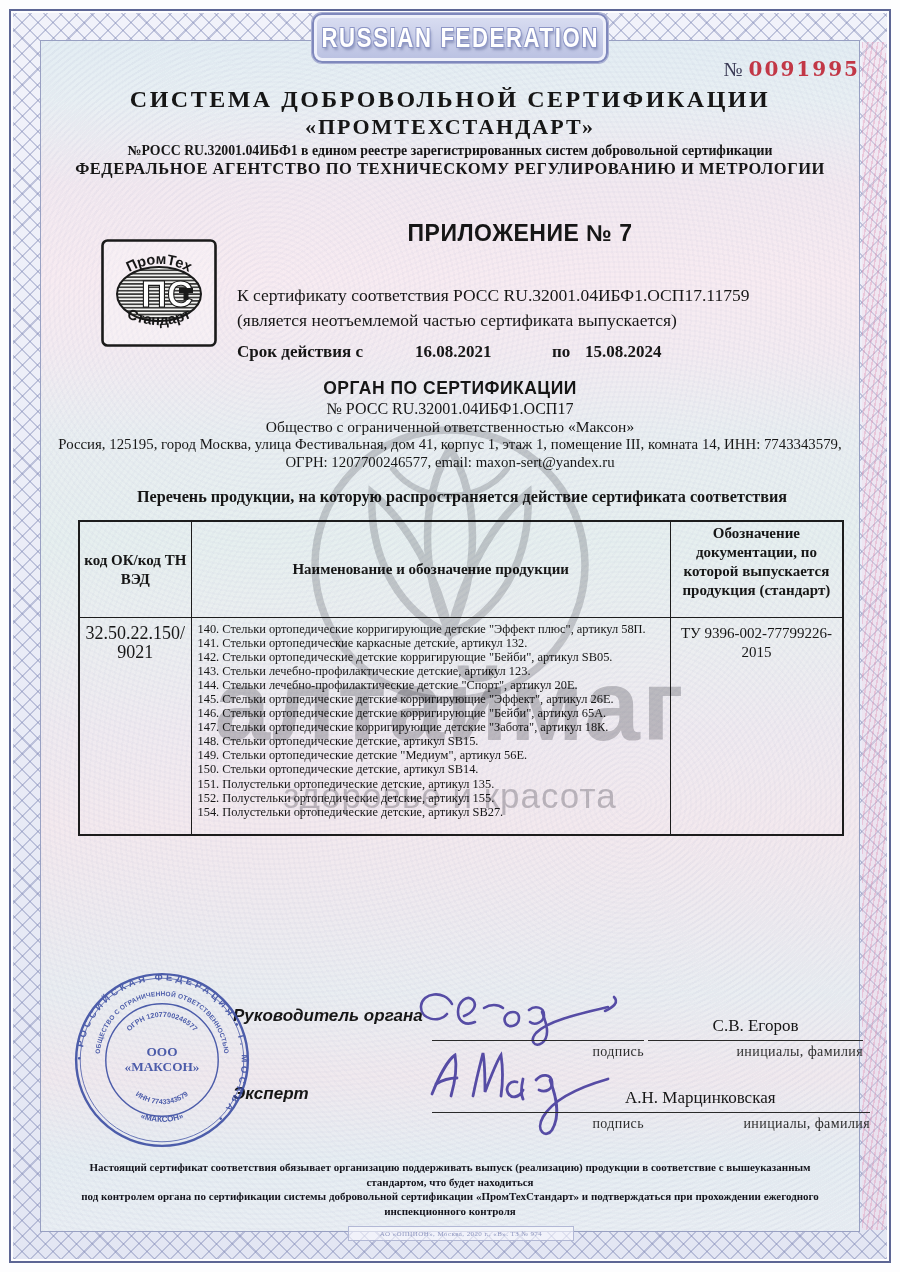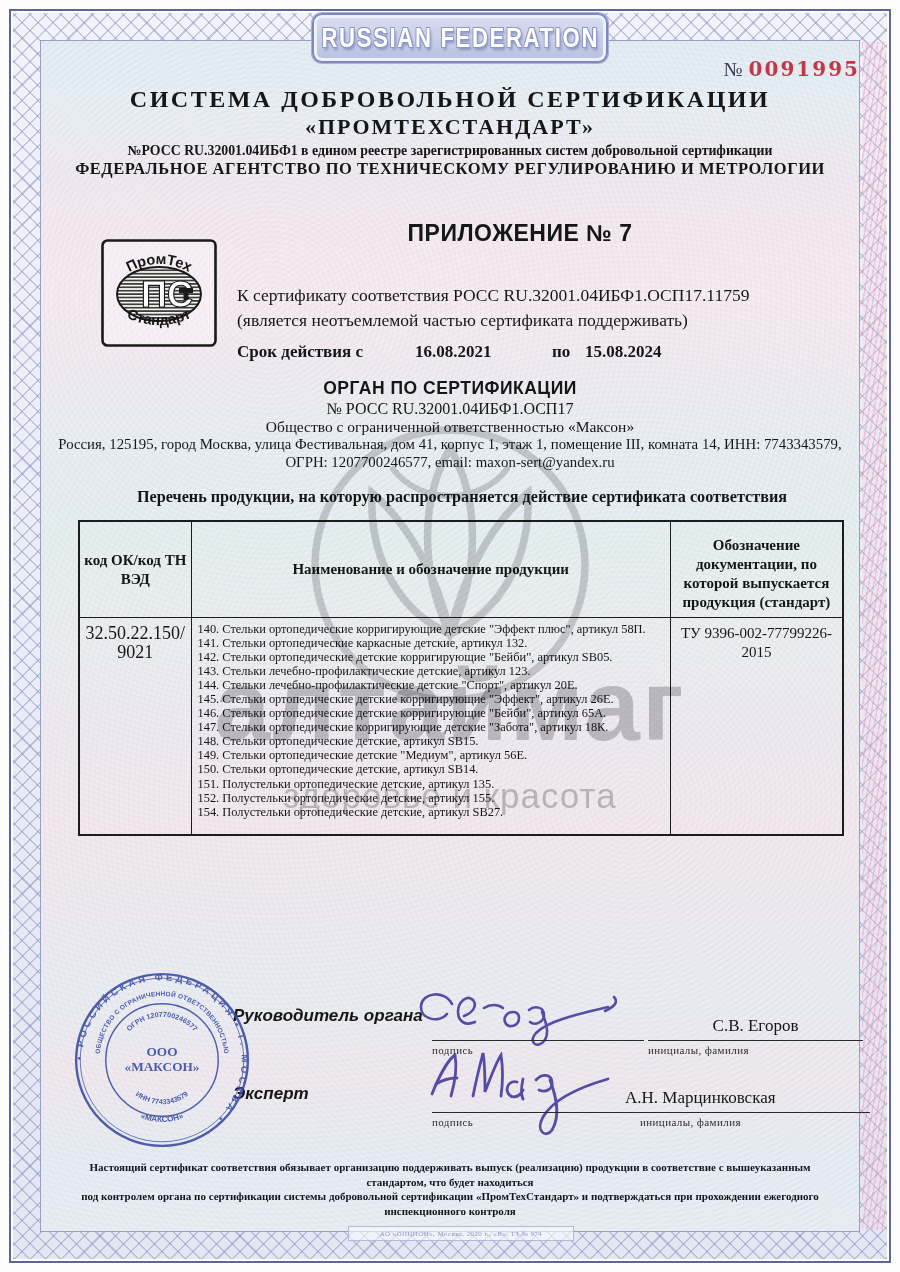--- a/index.html
+++ b/index.html
@@ -64,39 +64,39 @@
   .ptable{position:absolute;left:78px;top:520px;width:762px;border:2px solid #1c1c1c;z-index:3;}
   .prow{display:flex;}
   .pcell{box-sizing:border-box;}
   .c1{width:114px;border-right:1.5px solid #1c1c1c;}
   .c2{width:490px;border-right:1.5px solid #1c1c1c;}
   .c3{width:175px;}
   .thead .pcell{height:95px;display:flex;align-items:center;justify-content:center;text-align:center;
     font-weight:bold;font-size:15px;line-height:19px;}
   .thead{border-bottom:1.5px solid #1c1c1c;}
   .thead .c2 div{max-width:310px;}
-  .thead .c3{align-items:flex-start;padding-top:14px;}
+  .thead .c3{align-items:flex-start;padding-top:2px;}
   .tbody .pcell{height:216px;}
   .code-cell{padding-top:6px;text-align:center;font-size:18px;line-height:19px;}
   .items-cell{padding:4px 4px 0 6px;font-size:12.4px;line-height:14.05px;}
   .std-cell{padding-top:6px;text-align:center;font-size:15px;line-height:19px;}
 
   
   .wm-flower{left:300px;top:415px;width:300px;height:300px;opacity:.32;}
   .wm-brand{left:0;right:0;top:648px;text-align:center;font-family:"Liberation Sans",sans-serif;
     font-weight:bold;font-size:100px;letter-spacing:2px;color:#6f6f75;opacity:.38;}
   .wm-tagline{left:0;right:0;top:776px;text-align:center;font-family:"Liberation Sans",sans-serif;
     font-size:35px;color:#7e7e85;opacity:.45;letter-spacing:1px;}
 
   
   .sig-label{position:absolute;left:233px;font-family:"Liberation Sans",sans-serif;font-weight:bold;font-size:17px;font-style:italic;}
   .head-label{top:1006px;}
   .expert-label{top:1084px;}
   .sig-line{position:absolute;border-bottom:1.5px solid #2a2a2a;}
-  .cap{position:absolute;text-align:left;font-size:11px;color:#2f2f2f;letter-spacing:.4px;}
+  .cap{position:absolute;text-align:right;font-size:14px;color:#2f2f2f;letter-spacing:.4px;}
   .sig1-svg{position:absolute;left:412px;top:986px;}
   .sig2-svg{position:absolute;left:418px;top:1046px;}
   .line-s1{left:432px;width:212px;top:1040px;}
   .cap-s1{left:432px;width:212px;top:1044px;}
   .name1{position:absolute;left:648px;top:1016px;width:215px;text-align:center;font-size:17px;}
   .line-n1{left:648px;width:215px;top:1040px;}
   .cap-n1{left:648px;width:215px;top:1044px;}
   .line-s2{left:432px;width:212px;top:1112px;}
   .cap-s2{left:432px;width:212px;top:1116px;}
   .name2{position:absolute;left:625px;top:1088px;width:230px;text-align:left;font-size:17px;}
@@ -156,21 +156,21 @@
       <text font-family="Liberation Sans, sans-serif" font-size="14.5" font-weight="bold" fill="#161616">
         <textPath href="#logoTop" startOffset="50%" text-anchor="middle">ПромТех</textPath>
       </text>
       <text font-family="Liberation Sans, sans-serif" font-size="14.5" font-weight="bold" fill="#161616">
         <textPath href="#logoBot" startOffset="50%" text-anchor="middle">Стандарт</textPath>
       </text>
     </svg>
 
     <div class="cert-line">
       <div>К сертификату соответствия РОСС RU.32001.04ИБФ1.ОСП17.11759</div>
-      <div>(является неотъемлемой частью сертификата поддерживать)</div>
+      <div>(является неотъемлемой частью сертификата выпускается)</div>
     </div>
 
     <div class="validity">
       <span>Срок действия с</span>
       <span class="vf">16.08.2021</span>
       <span class="vtl">по</span>
       <span class="vt">15.08.2024</span>
     </div>
 
     <div class="t-center organ-title">ОРГАН ПО СЕРТИФИКАЦИИ</div>

